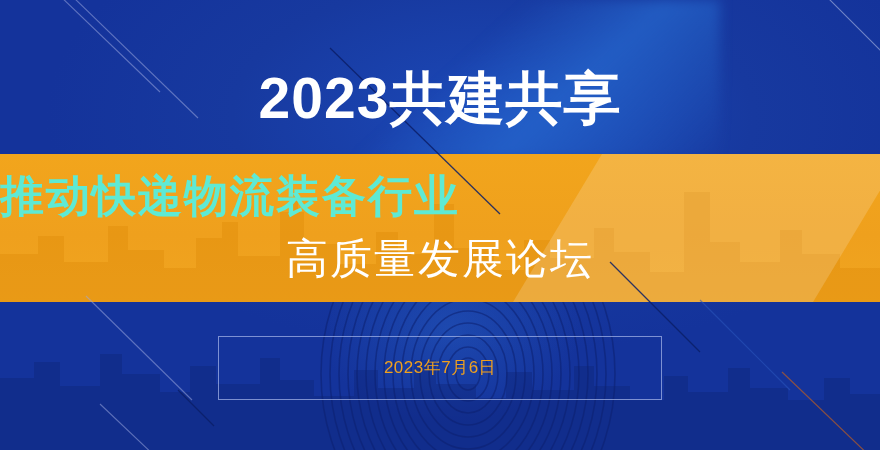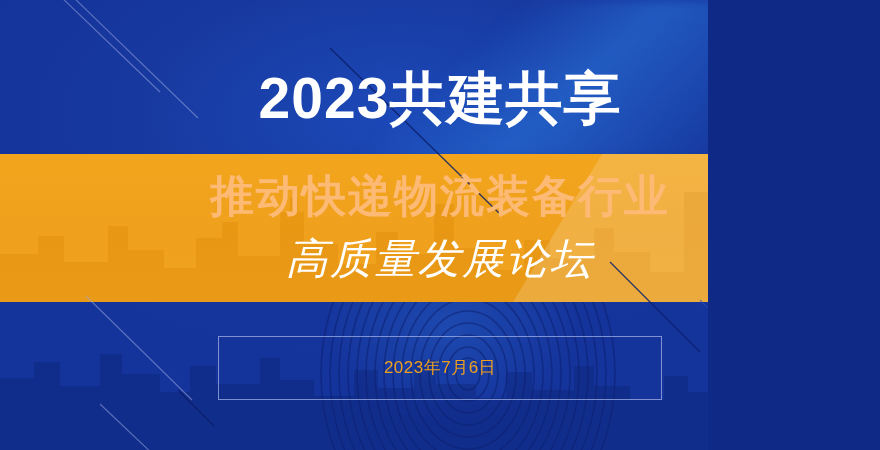--- a/index.html
+++ b/index.html
@@ -2,21 +2,21 @@
 <html><head>
 <meta charset="utf-8">
 <style>
   html, body {
     margin: 0;
     padding: 0;
     background: #0e2a86;
   }
   #poster {
     position: relative;
-    width: 708px;
+    width: 880px;
     height: 450px;
     overflow: hidden;
     font-family: "Liberation Sans", "DejaVu Sans", sans-serif;
     background: #14339b;
     user-select: none;
   }
 
   
   .bg-base {
     position: absolute;
@@ -100,42 +100,40 @@
     line-height: 68px;
     font-weight: 700;
     letter-spacing: 1px;
     white-space: nowrap;
     z-index: 6;
   }
   .band-line1 {
     position: absolute;
     left: 0; top: 169px;
     width: 880px;
-    text-align: center;
-    color: #fdba74;
+    color: #5eead4;
     font-size: 44px;
     line-height: 54px;
     font-weight: 700;
     letter-spacing: 2px;
     white-space: nowrap;
     z-index: 6;
   }
   .band-line2 {
     position: absolute;
     left: 0; top: 233px;
     width: 880px;
     text-align: center;
     color: #ffffff;
     font-size: 42px;
     line-height: 52px;
     font-weight: 400;
     letter-spacing: 2px;
     white-space: nowrap;
     z-index: 6;
-    font-style: italic;
   }
 
   
   .info-box {
     position: absolute;
     left: 218px; top: 336px;
     width: 444px; height: 64px;
     border: 1px solid rgba(170,185,235,0.70);
     z-index: 7;
     box-sizing: border-box;

